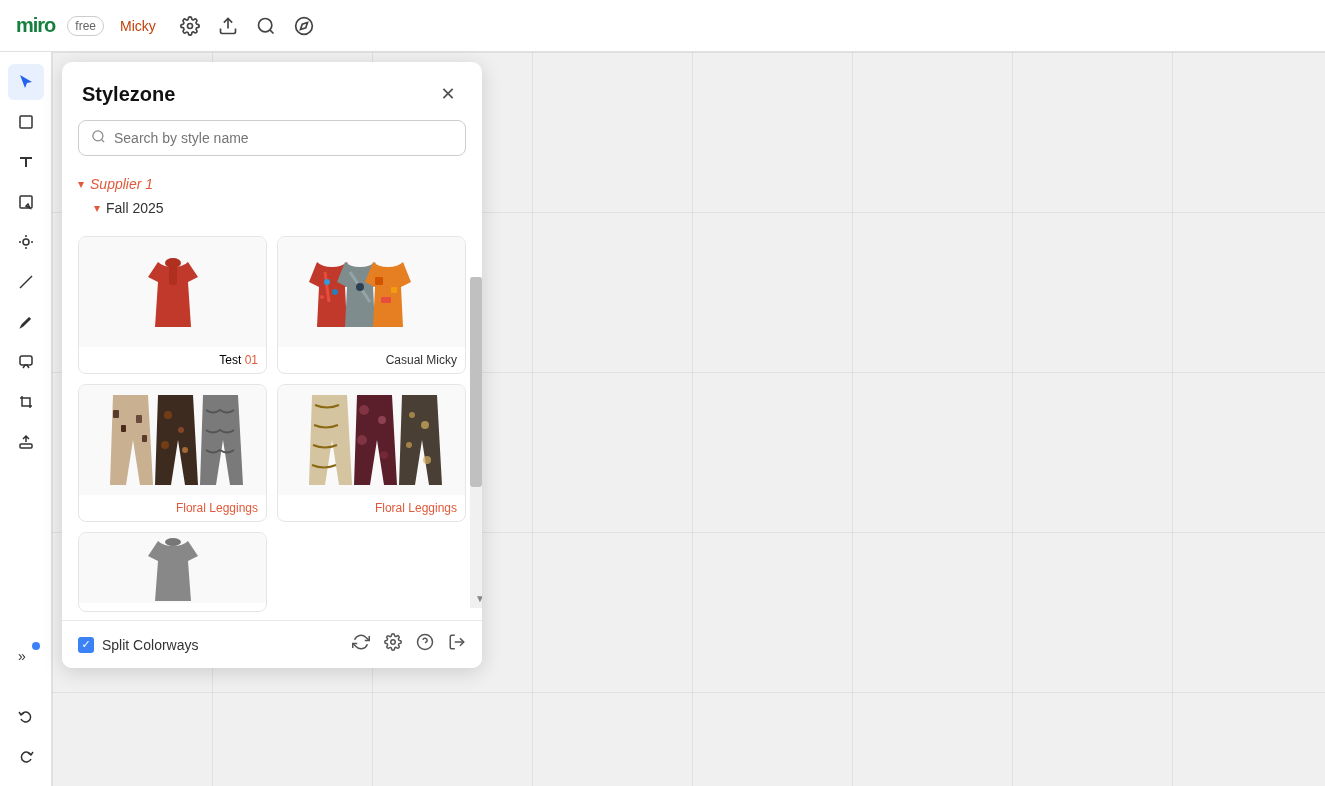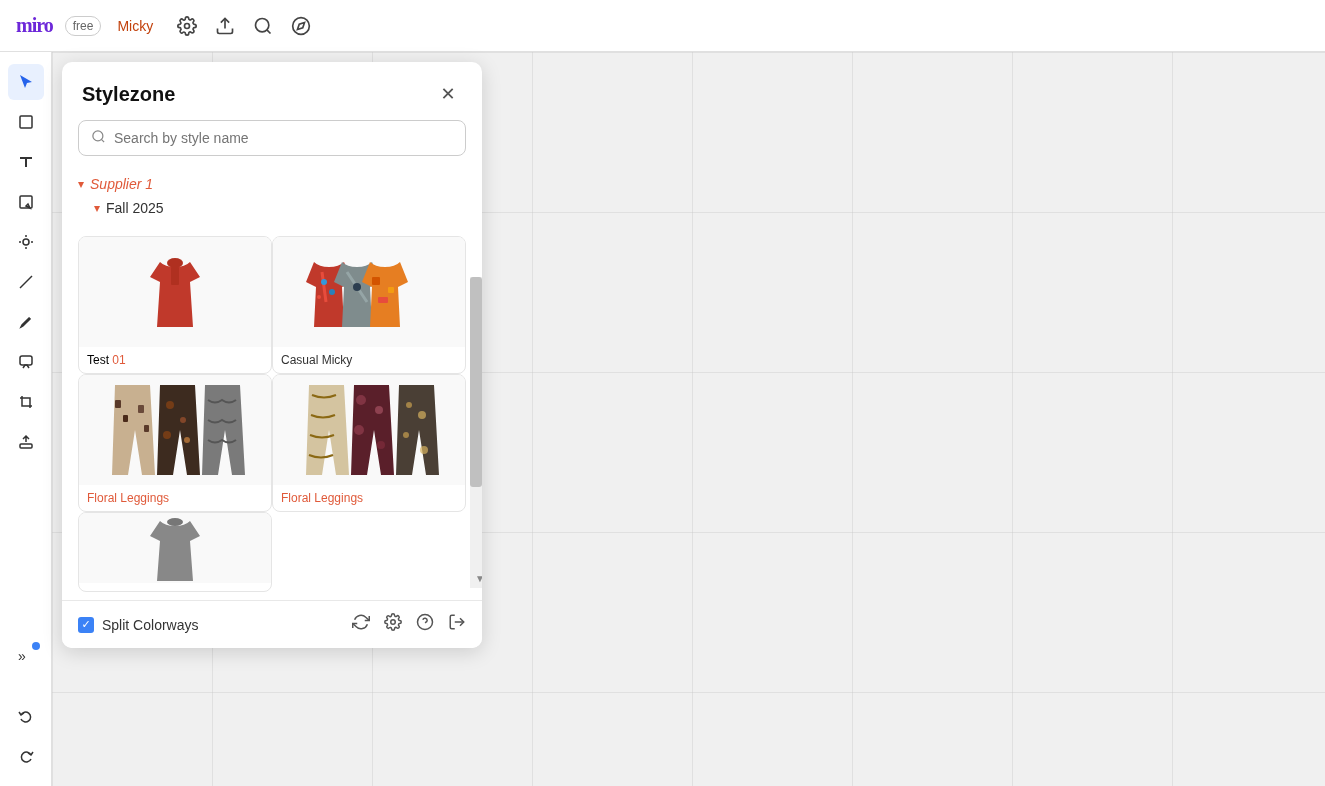--- a/index.html
+++ b/index.html
@@ -21,23 +21,22 @@
       display: flex;
       align-items: center;
       padding: 0 16px;
       gap: 12px;
       border-bottom: 1px solid #e0e0e0;
       z-index: 100;
     }
     .miro-logo {
       font-size: 20px;
       font-weight: 700;
-      color: #6d28d9;
+      color: #15803d;
       letter-spacing: -1px;
-      font-family: Liberation Serif, serif;
     }
     .free-badge {
       font-size: 12px;
       background: #fff;
       border: 1px solid #ccc;
       border-radius: 10px;
       padding: 2px 7px;
       color: #666;
     }
     .user-name {
@@ -197,23 +196,25 @@
     }
     .season-name {
       color: #333;
       font-size: 14px;
     }
 
     
     .style-grid {
       display: grid;
       grid-template-columns: 1fr 1fr;
+      gap: 10px;
       padding: 8px 16px;
       overflow-y: auto;
       max-height: 460px;
+      text-align: right;
     }
     .style-card {
       border: 1px solid #e5e5e5;
       border-radius: 8px;
       overflow: hidden;
       background: #fff;
       cursor: pointer;
     }
     .style-card-img {
       width: 100%;

